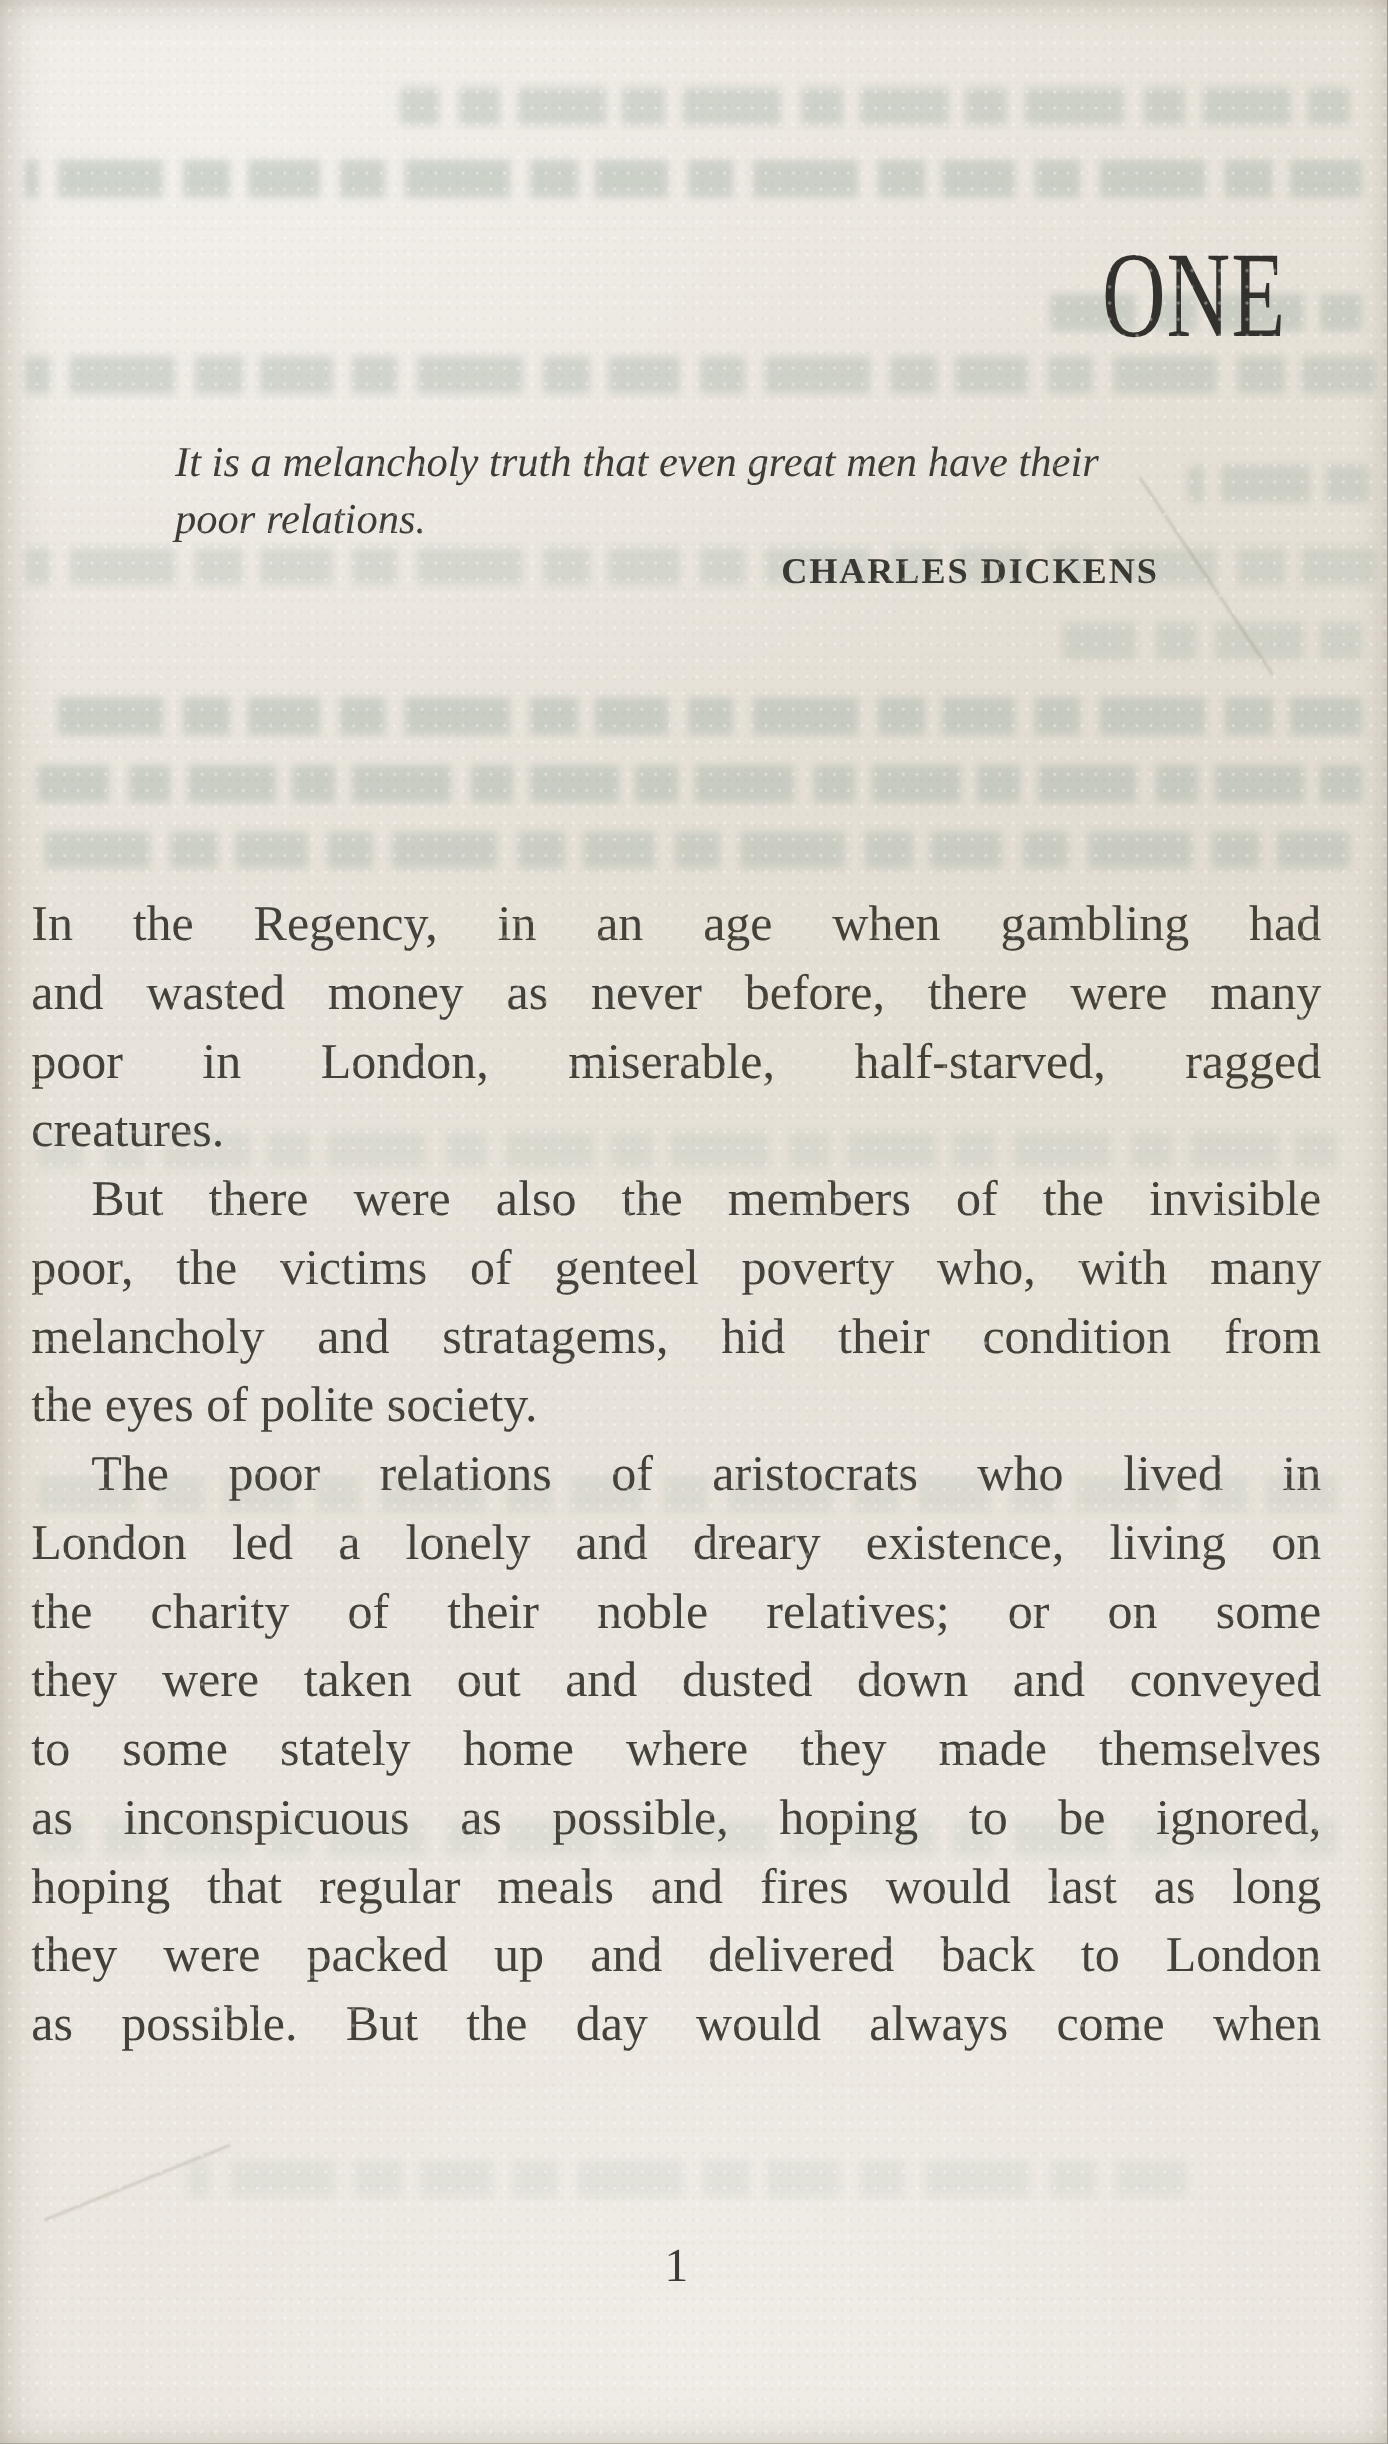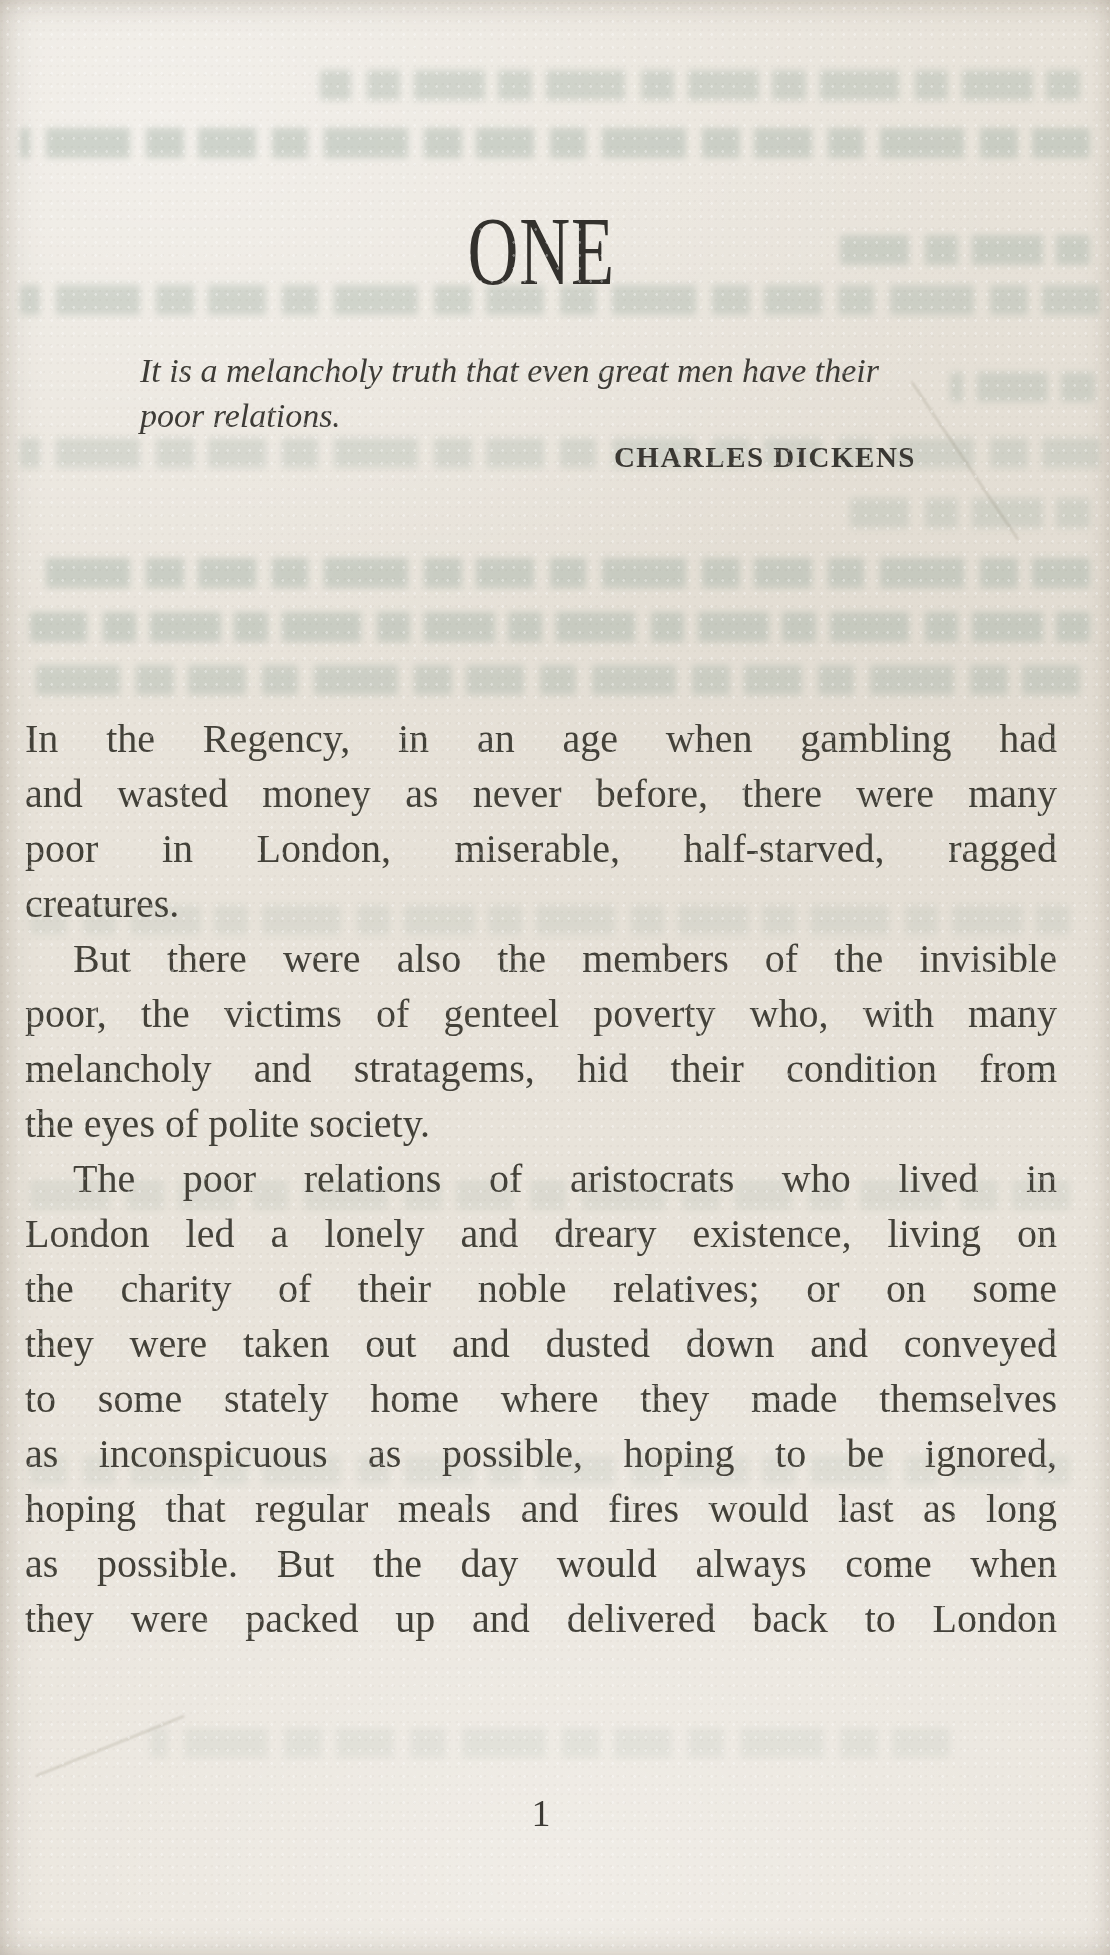--- a/index.html
+++ b/index.html
@@ -56,43 +56,43 @@
   .crease {
     position: absolute;
     background: rgba(150,140,124,.35);
     filter: blur(1px);
     pointer-events: none;
   }
 
   
   .chapter {
     position: absolute;
-    left: 25px; top: 202px; width: 1032px;
+    left: 25px; top: 188px; width: 1032px;
     margin: 0;
-    text-align: center;
+    text-align: right;
     font-size: 98px;
     font-weight: normal;
     line-height: 1;
     letter-spacing: 1px;
     color: #33312d;
   }
   .chapter-inner { display: inline-block; transform: scaleX(.72); transform-origin: center; }
 
   .epigraph {
     position: absolute;
     left: 140px; top: 348px;
     font-style: italic;
     font-size: 34px;
     line-height: 45px;
     color: #3d3b36;
     white-space: nowrap;
   }
   .attribution {
     position: absolute;
-    left: 14px; top: 441px; width: 902px;
+    left: 25px; top: 441px; width: 902px;
     text-align: right;
     font-size: 29px;
     font-weight: 600;
     letter-spacing: 1.5px;
     color: #3a3833;
   }
 
   .body-text {
     position: absolute;
     left: 25px; top: 711px; width: 1032px;
@@ -162,20 +162,20 @@
       <span class="bline endp">the eyes of polite society.</span>
     </p>
     <p class="para">
       <span class="bline ind">The poor relations of aristocrats who lived in</span>
       <span class="bline">London led a lonely and dreary existence, living on</span>
       <span class="bline">the charity of their noble relatives; or on some</span>
       <span class="bline">they were taken out and dusted down and conveyed</span>
       <span class="bline">to some stately home where they made themselves</span>
       <span class="bline">as inconspicuous as possible, hoping to be ignored,</span>
       <span class="bline">hoping that regular meals and fires would last as long</span>
+      <span class="bline">they were packed up and delivered back to London</span>
       <span class="bline">as possible. But the day would always come when</span>
-      <span class="bline">they were packed up and delivered back to London</span>
     </p>
   </div>
 
   <div class="folio">1</div>
 
 </div>
 
 </body></html>

